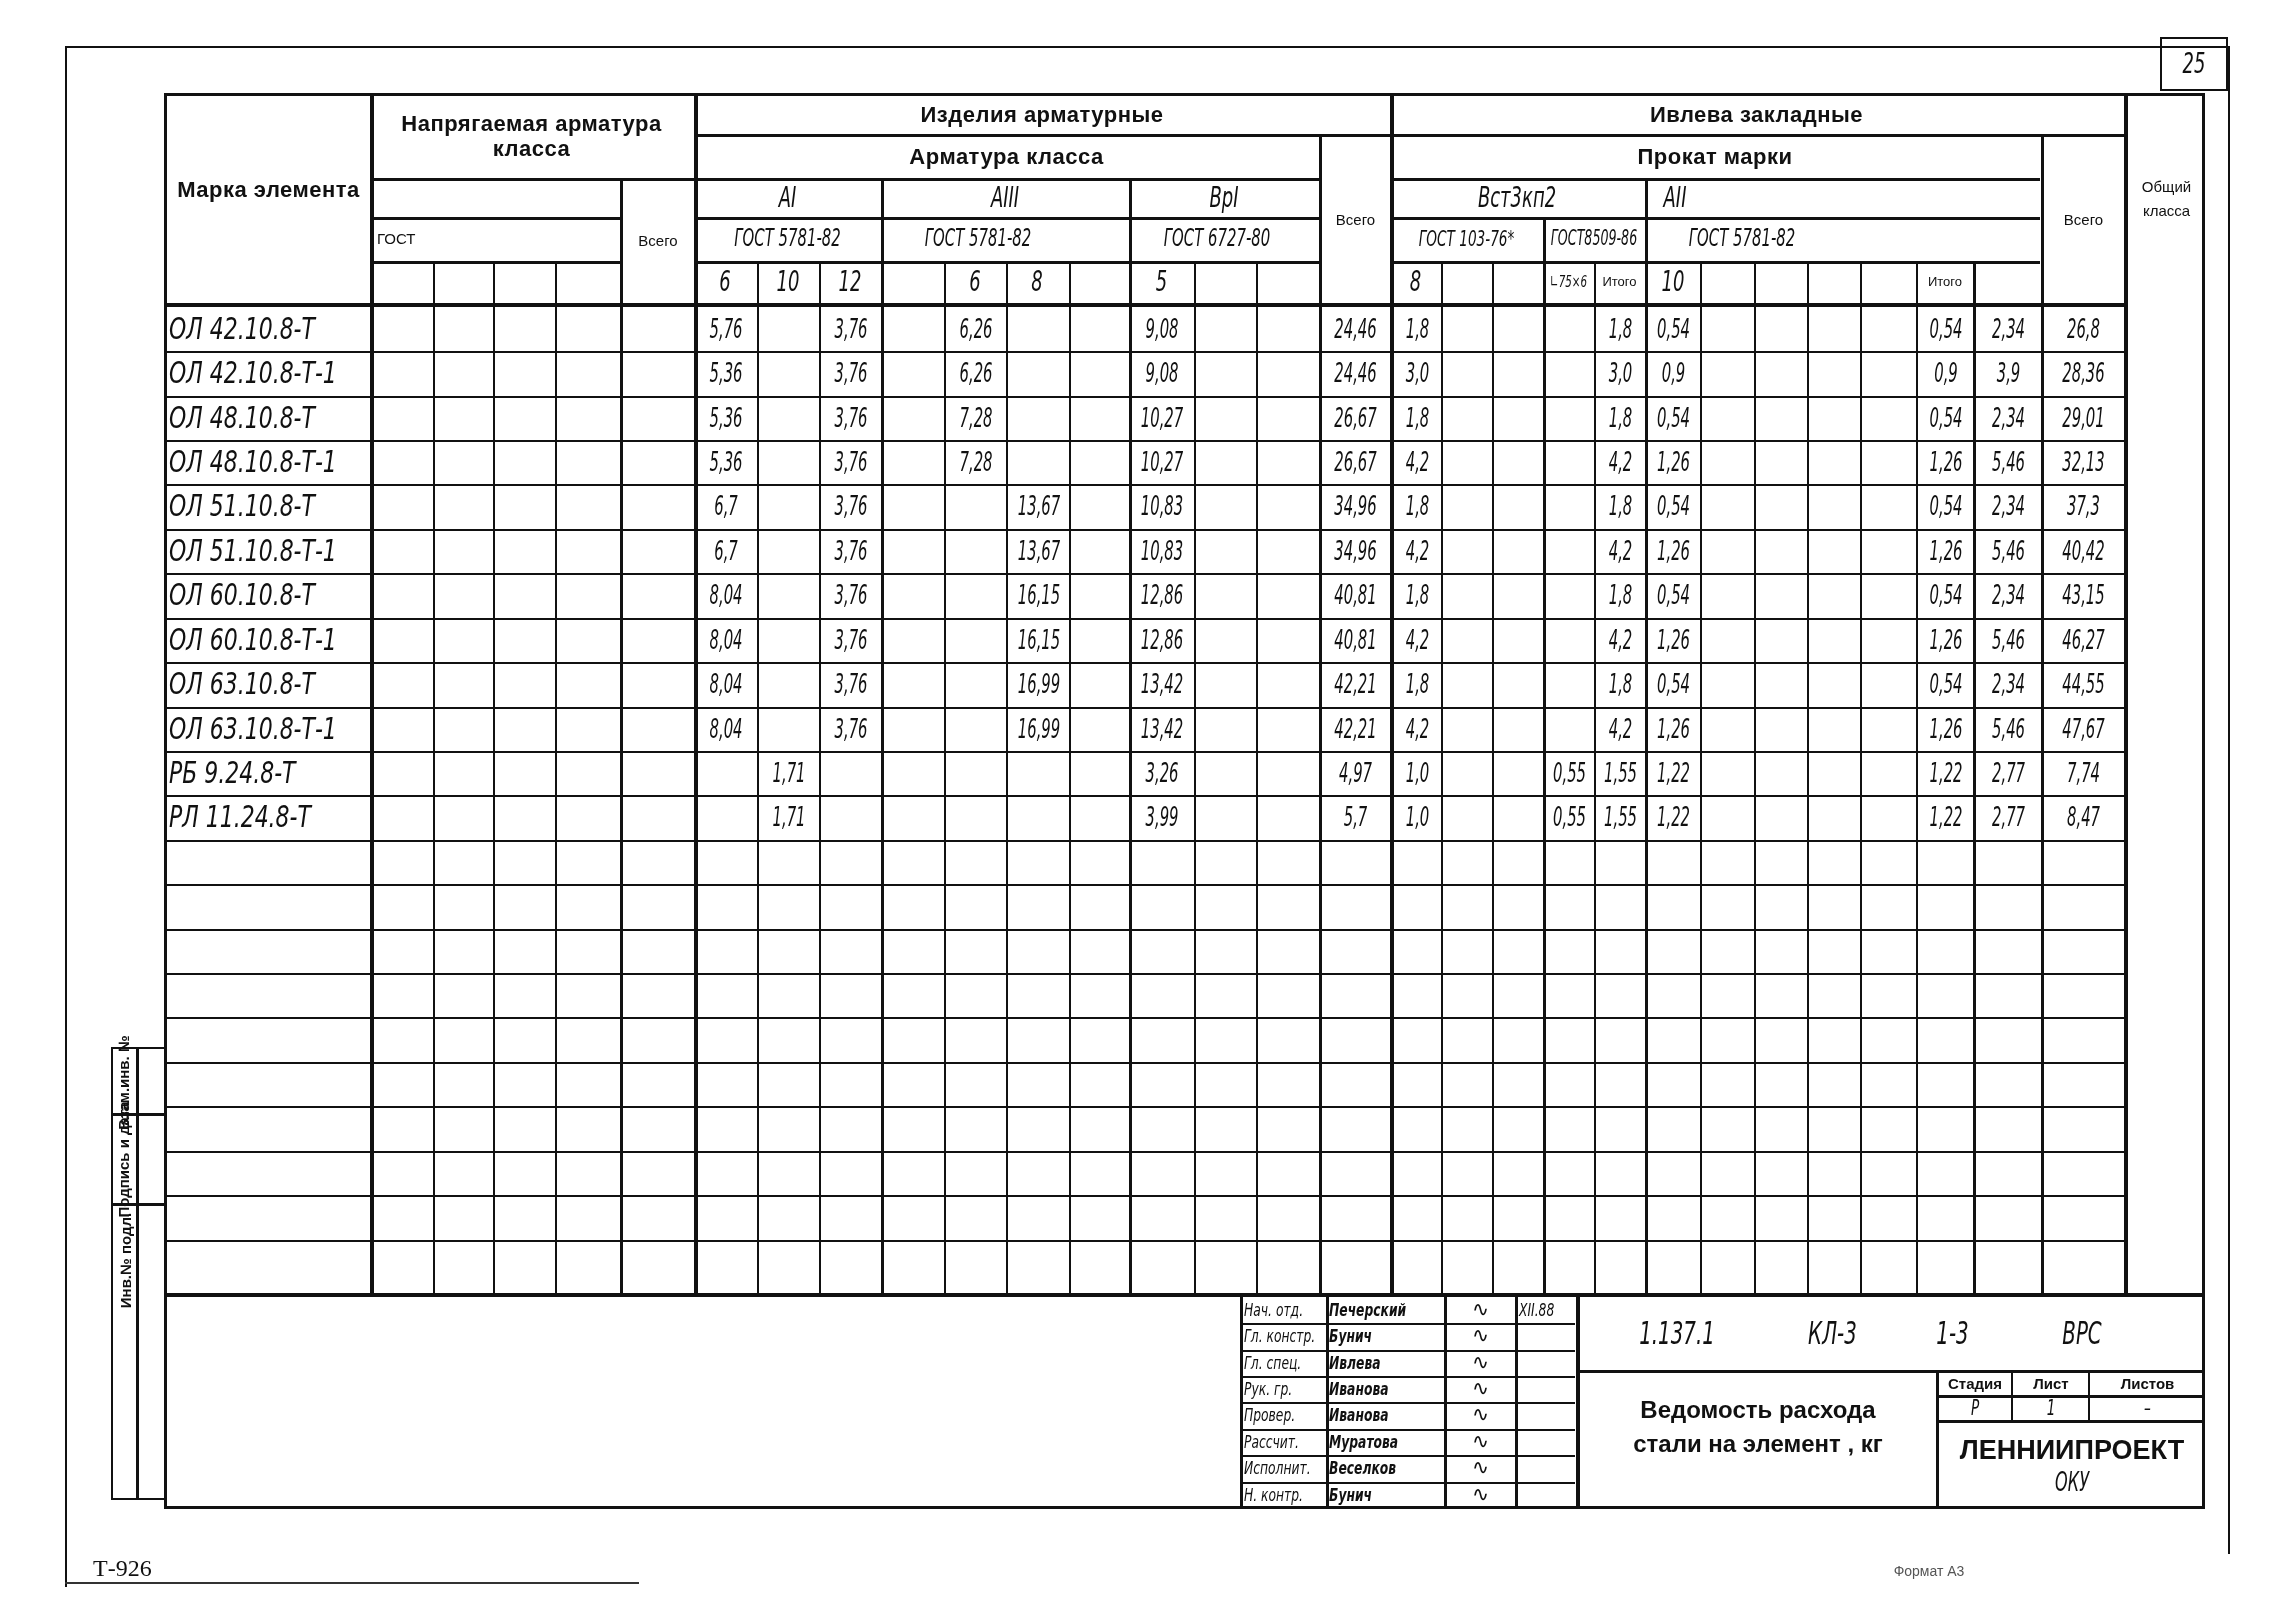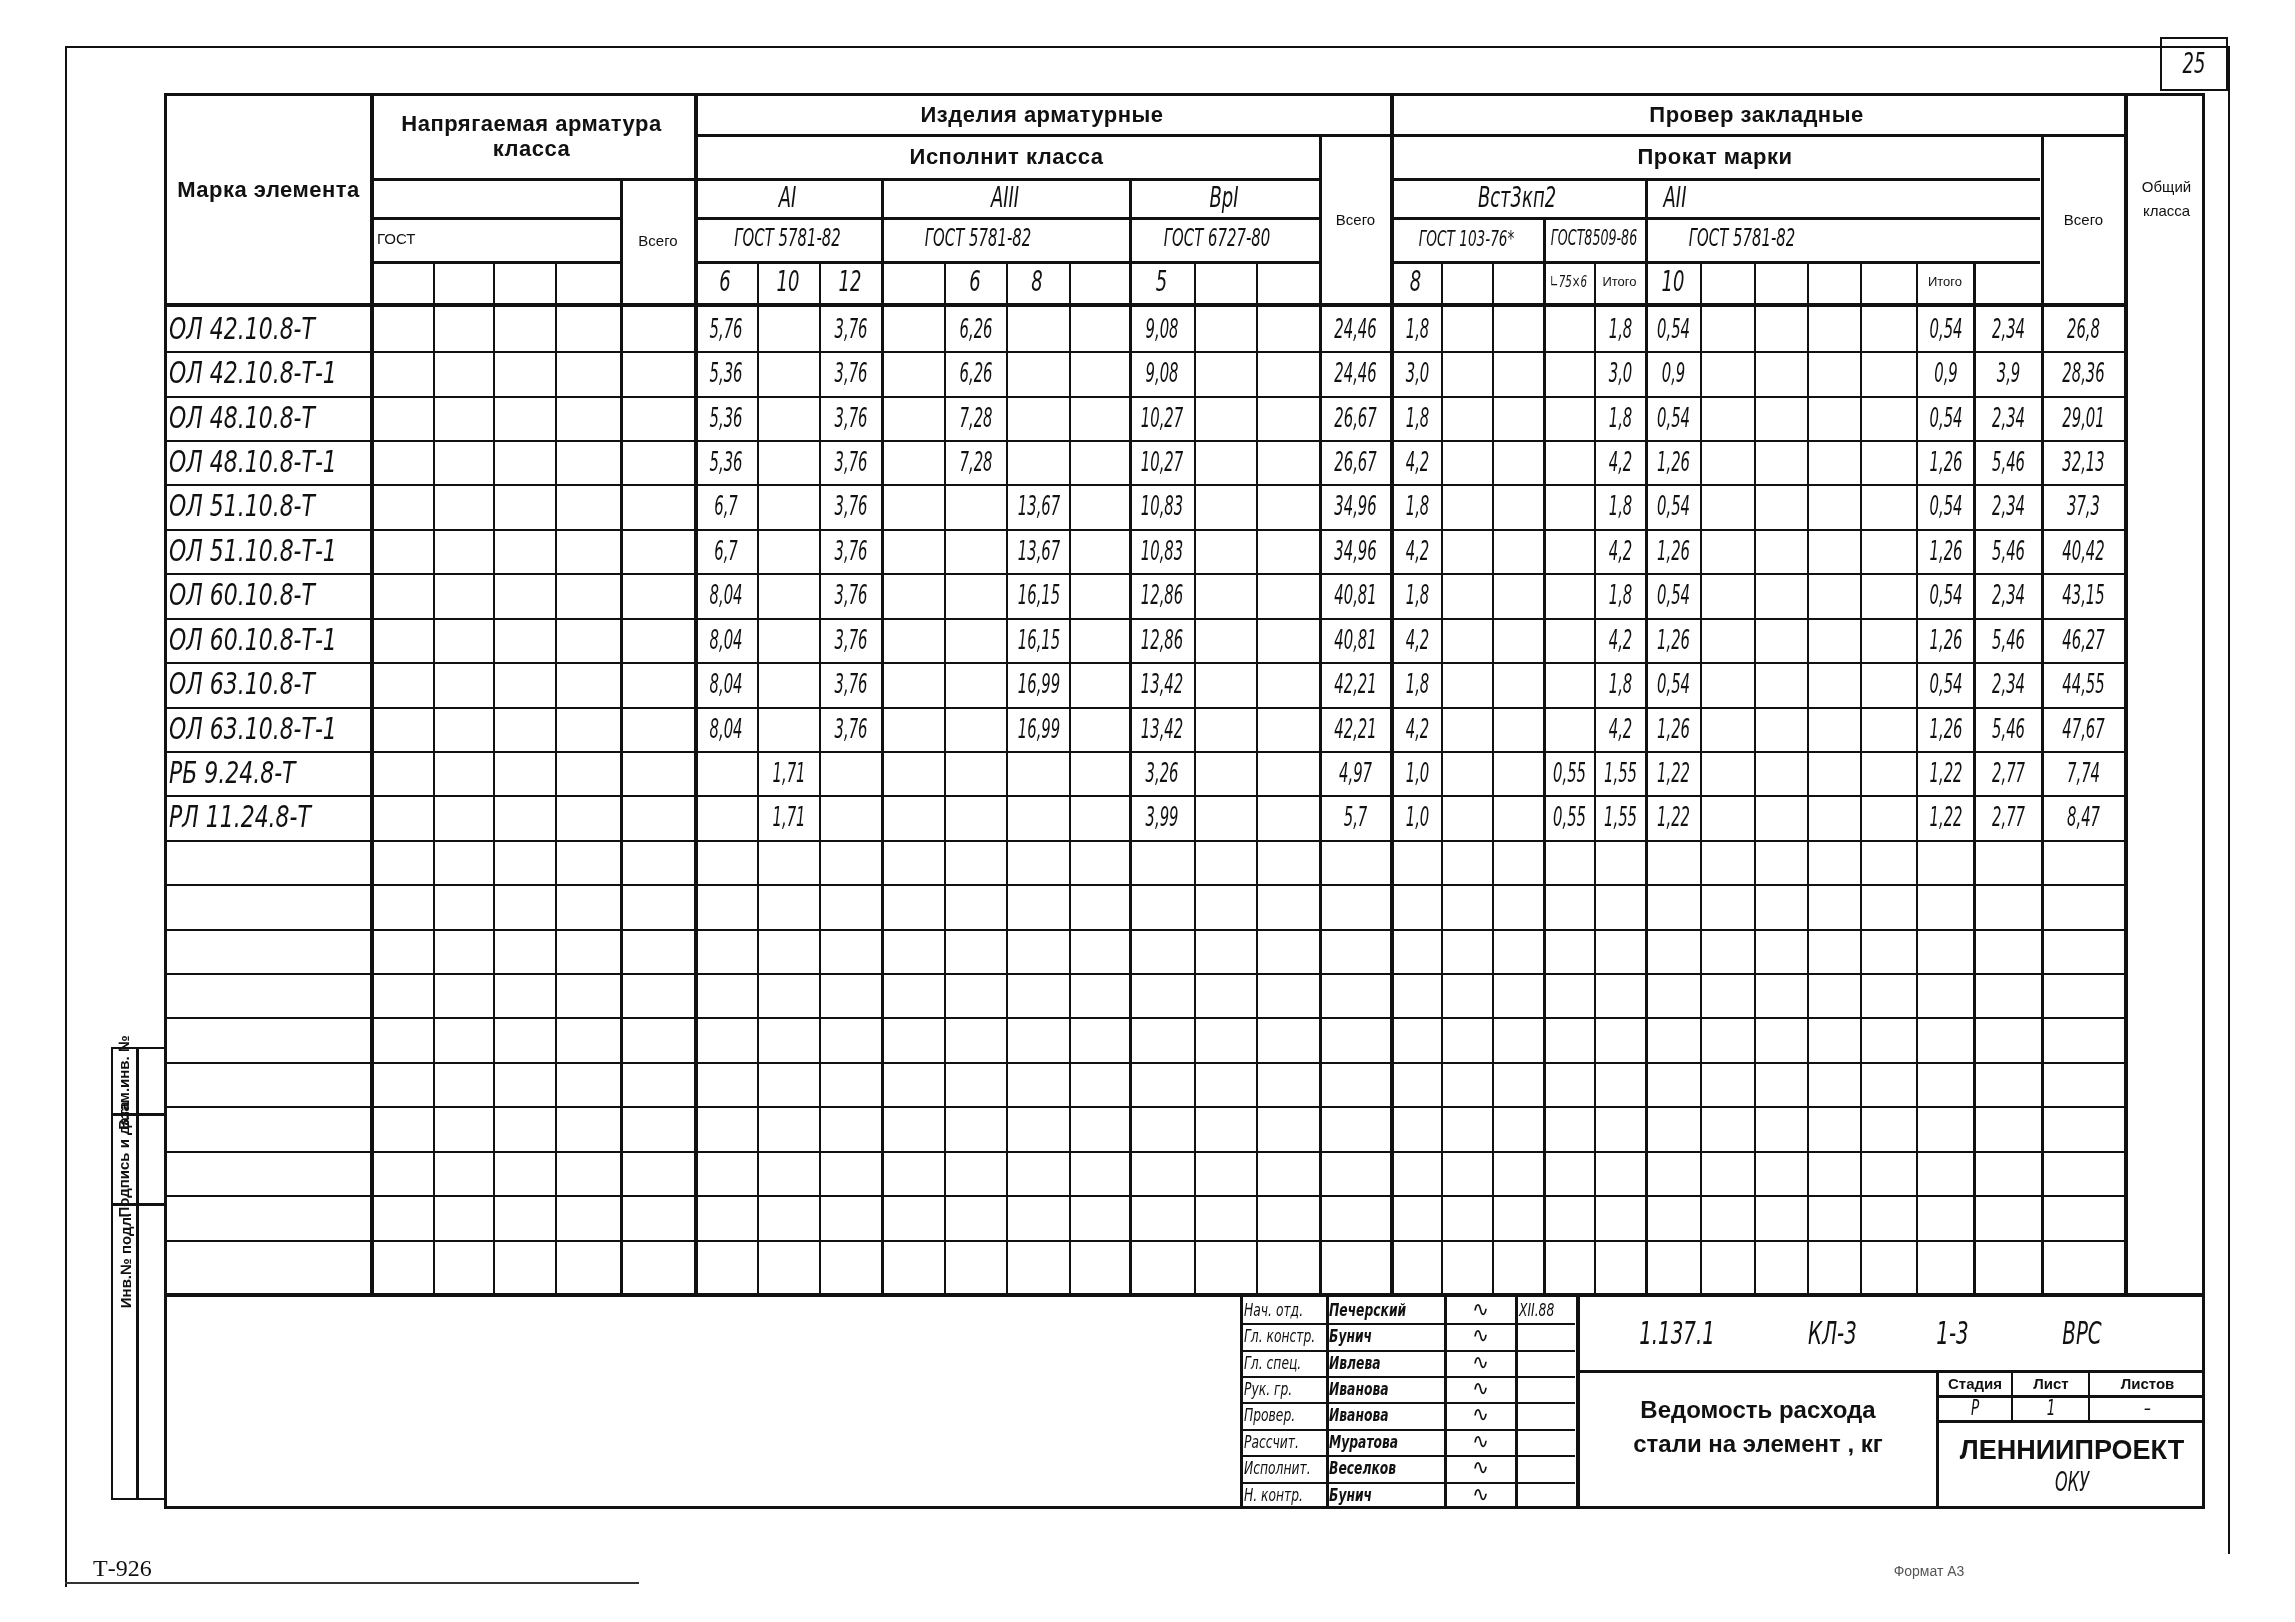--- a/index.html
+++ b/index.html
@@ -80,39 +80,39 @@
 <div class="vl thin" style="left:1916px;top:261px;height:1034px;"></div>
 <div class="vl" style="left:1973px;top:261px;height:1034px;"></div>
 
 <div class="txt hdr" style="left:176px;top:153px;width:185px;height:74px;white-space:normal;">Марка элемента</div>
 
 <div class="txt hdr" style="left:379px;top:99px;width:305px;height:74px;white-space:normal;">Напрягаемая арматура класса</div>
 <div class="txt hdr-sm" style="left:377px;top:217px;width:56px;height:44px;justify-content:flex-start;">ГОСТ</div>
 <div class="txt hdr-sm" style="left:622px;top:178px;width:72px;height:125px;">Всего</div>
 
 <div class="txt hdr" style="left:694px;top:95px;width:696px;height:39px;">Изделия арматурные</div>
-<div class="txt hdr" style="left:694px;top:136px;width:625px;height:42px;">Исполнит класса</div>
+<div class="txt hdr" style="left:694px;top:136px;width:625px;height:42px;">Арматура класса</div>
 <div class="txt hdr-sm" style="left:1321px;top:136px;width:69px;height:167px;">Всего</div>
 
 <div class="txt hand" style="left:694px;top:178px;width:187px;height:39px;">AI</div>
 <div class="txt hand" style="left:881px;top:178px;width:248px;height:39px;">AIII</div>
 <div class="txt hand" style="left:1129px;top:178px;width:190px;height:39px;">BpI</div>
 
 <div class="txt hand" style="left:694px;top:217px;width:187px;height:44px;font-size:24px;">ГОСТ 5781-82</div>
 <div class="txt hand" style="left:881px;top:217px;width:194px;height:44px;font-size:24px;">ГОСТ 5781-82</div>
 <div class="txt hand" style="left:1129px;top:217px;width:176px;height:44px;font-size:24px;">ГОСТ 6727-80</div>
 
 <div class="txt hand" style="left:694px;top:261px;width:62px;height:42px;">6</div>
 <div class="txt hand" style="left:757px;top:261px;width:62px;height:42px;">10</div>
 <div class="txt hand" style="left:819px;top:261px;width:62px;height:42px;">12</div>
 <div class="txt hand" style="left:944px;top:261px;width:62px;height:42px;">6</div>
 <div class="txt hand" style="left:1006px;top:261px;width:62px;height:42px;">8</div>
 <div class="txt hand" style="left:1129px;top:261px;width:65px;height:42px;">5</div>
 
-<div class="txt hdr" style="left:1390px;top:95px;width:733px;height:39px;">Провер закладные</div>
+<div class="txt hdr" style="left:1390px;top:95px;width:733px;height:39px;">Ивлева закладные</div>
 <div class="txt hdr" style="left:1390px;top:136px;width:650px;height:42px;">Прокат марки</div>
 <div class="txt hdr-sm" style="left:2043px;top:136px;width:81px;height:167px;">Всего</div>
 <div class="txt hdr-sm" style="left:2127px;top:95px;width:79px;height:208px;white-space:normal;line-height:1.6;">Общий класса</div>
 
 <div class="txt hand" style="left:1390px;top:178px;width:254px;height:39px;">Вст3кп2</div>
 <div class="txt hand" style="left:1647px;top:178px;width:56px;height:39px;">AII</div>
 <div class="txt hand" style="left:1390px;top:217px;width:153px;height:44px;font-size:22px;">ГОСТ 103-76*</div>
 <div class="txt hand" style="left:1543px;top:217px;width:102px;height:44px;font-size:20.4px;">ГОСТ8509-86</div>
 <div class="txt hand" style="left:1645px;top:217px;width:194px;height:44px;font-size:24px;">ГОСТ 5781-82</div>
 

